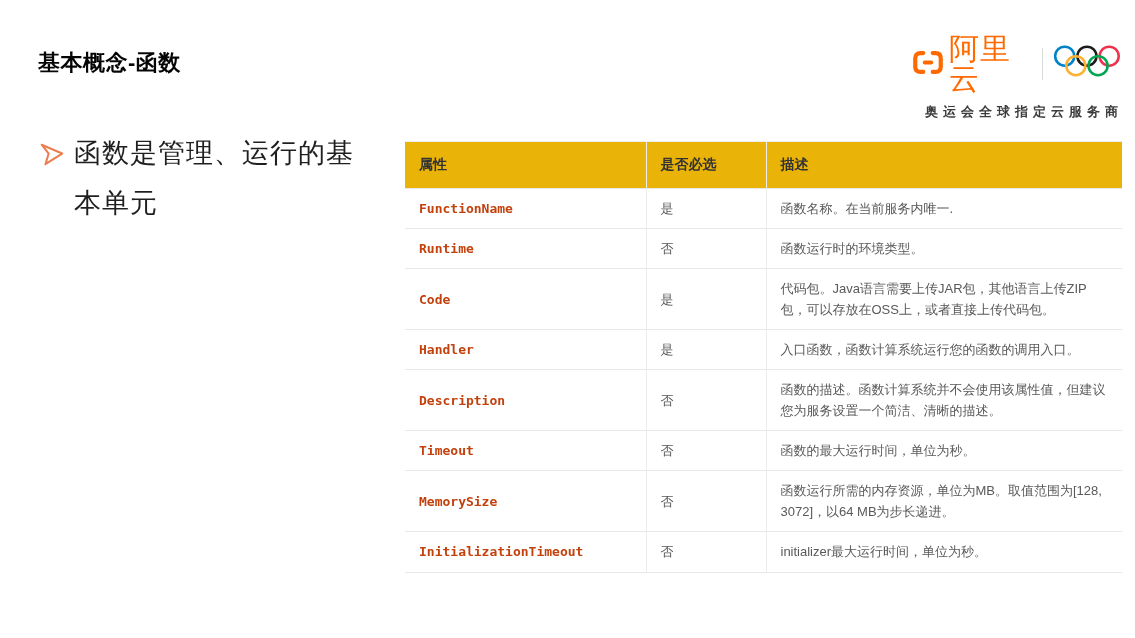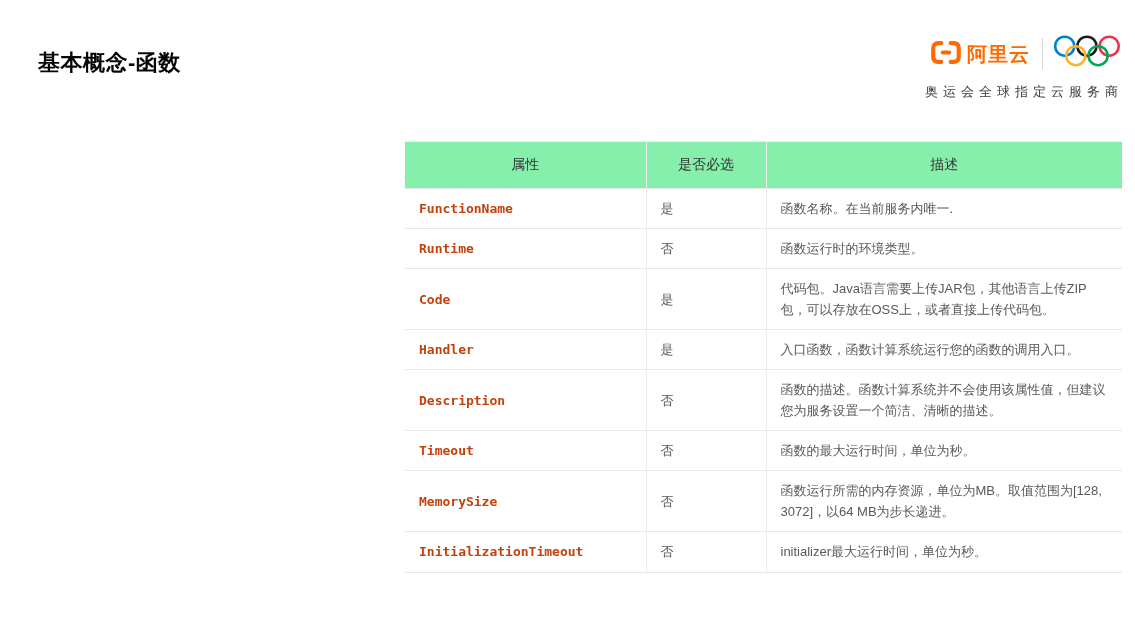--- a/index.html
+++ b/index.html
@@ -20,35 +20,35 @@
     font-weight:900;
     color:#050505;
     letter-spacing:0.5px;
   }
 
   
   .brand { position:absolute; top:34px; right:12px; width:212px; }
   .brand-row { display:flex; align-items:center; justify-content:flex-end; }
   .brand-mark { flex:0 0 auto; margin-right:4px; }
   .brand-name {
-    font-size:20px;
-    font-weight:700;
+    font-size:30px;
+    font-weight:400;
     color:#FF6A00;
     letter-spacing:1px;
     line-height:1;
   }
   .brand-divider {
     width:1px; height:32px;
     background:#d9d9d9;
     margin:0 10px 0 12px;
   }
   .brand-slogan {
     margin-top:9px;
     font-size:13px;
-    font-weight:400;
+    font-weight:700;
     color:#3c3c3c;
     letter-spacing:5px;
     white-space:nowrap;
     text-align:right;
   }
 
   
   .bullets { position:absolute; left:38px; top:128px; width:340px; }
   .bullet { display:flex; align-items:flex-start; margin-bottom:44px; }
   .bullet-marker { flex:0 0 auto; margin-top:13px; margin-right:10px; }
@@ -64,24 +64,24 @@
   .fn-table-wrap { position:absolute; left:405px; top:141px; width:717px; }
   table.fn-table {
     width:100%;
     border-collapse:collapse;
     table-layout:fixed;
   }
   .fn-table col.c1 { width:241px; }
   .fn-table col.c2 { width:120px; }
   .fn-table col.c3 { width:356px; }
   .fn-table th {
-    background:#86efac;
-    text-align:center;
+    background:#eab308;
+    text-align:left;
     font-size:14px;
-    font-weight:400;
+    font-weight:700;
     color:#333333;
     padding:14px 14px;
     border-top:1px solid #ededed;
     border-bottom:1px solid #e8e8e8;
   }
   .fn-table td {
     padding:9px 14px;
     border-bottom:1px solid #e8e8e8;
     vertical-align:middle;
     font-size:13px;
@@ -120,20 +120,28 @@
         <circle cx="53" cy="11.5" r="9" stroke="#EE334E" stroke-width="2.4"></circle>
         <circle cx="21.5" cy="20.5" r="9" stroke="#FCB131" stroke-width="2.4"></circle>
         <circle cx="42.5" cy="20.5" r="9" stroke="#00A651" stroke-width="2.4"></circle>
       </svg>
     </span>
   </div>
   <div class="brand-slogan">奥运会全球指定云服务商</div>
 </div>
 
 <div class="bullets">
+  <div class="bullet">
+    <span class="bullet-marker">
+      <svg width="26" height="26" viewBox="0 0 28 28" fill="none">
+        <polygon points="4,4 26,13.5 8,25 11.5,13.5" fill="#ffffff" stroke="#ED7D4E" stroke-width="2.2" stroke-linejoin="round"></polygon>
+      </svg>
+    </span>
+    <span class="bullet-text">函数是管理、运行的基本单元</span>
+  </div>
 </div>
 
 <div class="fn-table-wrap">
   <table class="fn-table">
     <colgroup>
         <col class="c1">
         <col class="c2">
         <col class="c3">
       </colgroup>
     <thead>

